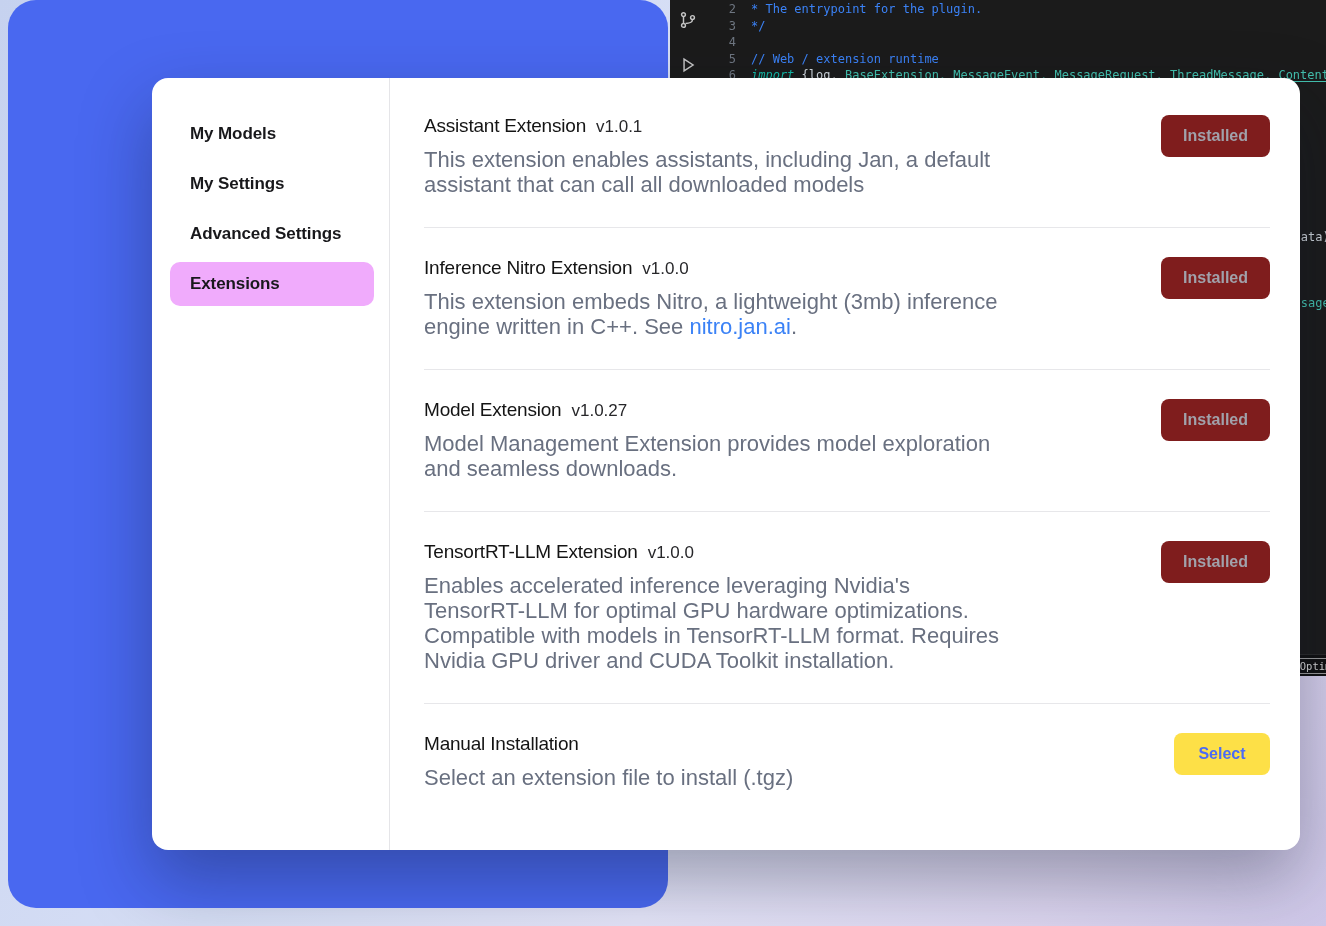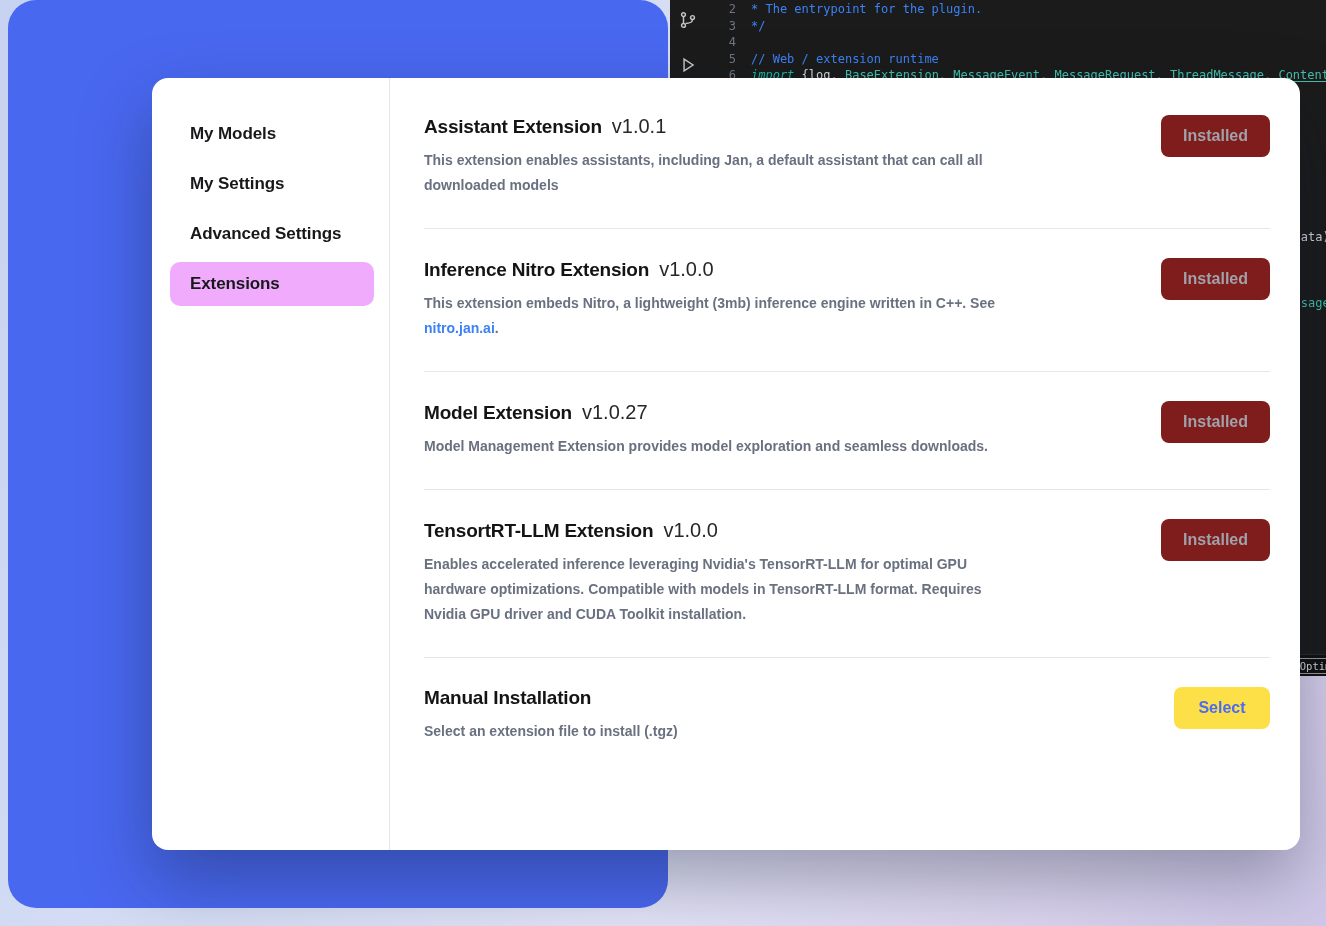--- a/index.html
+++ b/index.html
@@ -74,23 +74,23 @@
   .side-item.active { background:#f0abfc; }
 
   .content { flex:1; padding:8px 30px 0 34px; overflow:hidden; }
   .ext-row {
     display:flex; justify-content:space-between; align-items:flex-start;
     padding:29px 0 30px; border-bottom:1px solid #e7e7ea;
   }
   .ext-row.last { border-bottom:none; }
   .ext-info { max-width:585px; }
   .ext-head { display:flex; align-items:baseline; gap:10px; }
-  .ext-title { margin:0; font-size:19px; font-weight:700; color:#141414; letter-spacing:-0.2px; }
-  .ext-ver { font-size:20px; color:#27272a; }
-  .ext-desc { margin:10px 0 0; font-size:14px; line-height:25px; color:#697080;font-weight:bold; }
+  .ext-title { margin:0; font-size:19px; font-weight:400; color:#141414; letter-spacing:-0.2px; }
+  .ext-ver { font-size:17px; color:#27272a; }
+  .ext-desc { margin:10px 0 0; font-size:22px; line-height:25px; color:#697080; }
   .link { color:#3b82f6; text-decoration:none; cursor:pointer; }
   .btn {
     flex-shrink:0; margin-left:30px; min-width:96px; height:42px;
     border:none; border-radius:8px; padding:0 22px;
     background:#7f1d1d; color:#a1a1aa;
     font-family:"Liberation Sans", sans-serif; font-size:16px; font-weight:600;
     display:flex; align-items:center; justify-content:center; cursor:default;
   }
   .btn.select { background:#fde047; color:#4b6bf5; cursor:pointer; }
 </style>

